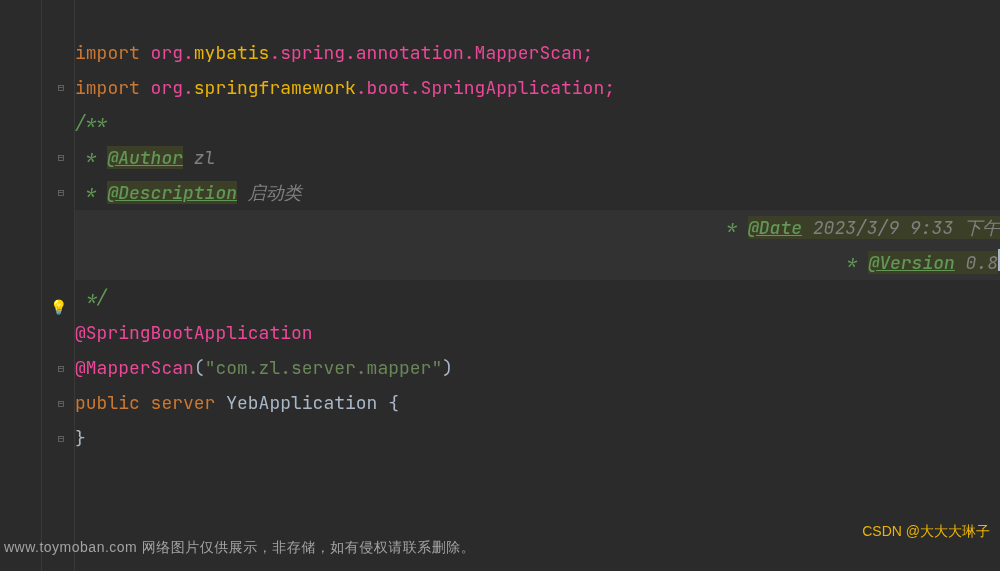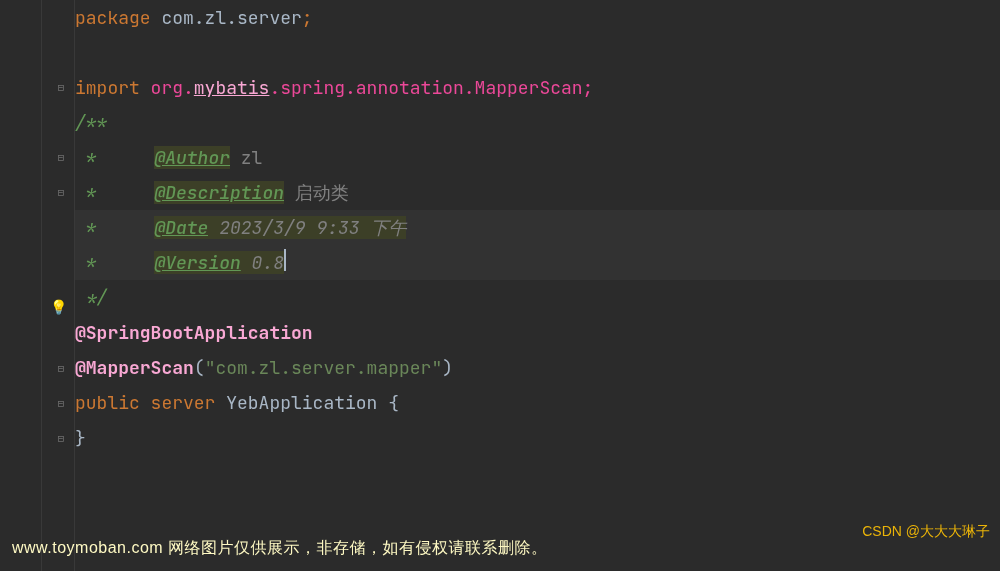--- a/index.html
+++ b/index.html
@@ -62,54 +62,54 @@
       position: relative;
     }
     .line {
       height: 35px;
       padding-left: 0;
       white-space: pre;
       position: relative;
     }
     .highlighted-line {
       background: #323232;
+      text-align: right;
     }
     .kw-orange { color: #cc7832; }
     .grey { color: #ec4899; }
     .green-comment { color: #629755; font-style: italic; }
     .doc-tag { 
       color: #629755; 
       font-style: italic; 
       background: #3c3f27; 
       text-decoration: underline;
       font-weight: 500;
-      margin-left: 47px;
     }
-    .doc-text { color: #808080; }
+    .doc-text { color: #808080; font-style: italic; }
     .doc-val { color: #808080; font-style: italic; background: #3c3f27; }
-    .annotation { color: #f9a8d4; font-weight: bold; }
+    .annotation { color: #ec4899; }
     .string { color: #6a8759; }
     .class-name { color: #a9b7c6; }
     .punct { color: #a9b7c6; }
     .pkg-light { color: #a9b7c6; }
-    .red-class { color: #f9a8d4; text-decoration: underline; }
+    .red-class { color: #eab308; }
     .cursor {
       display: inline-block;
       width: 2px;
       height: 22px;
       background: #a9b7c6;
       vertical-align: text-bottom;
       margin-bottom: 3px;
     }
     .watermark-left {
       position: absolute;
       bottom: 6px;
-      left: 12px;
-      color: #fef9c3;
-      font-size: 16px;
+      left: 4px;
+      color: #a3a3a3;
+      font-size: 14px;
       font-family: sans-serif;
       letter-spacing: 0.5px;
     }
     .watermark-right {
       position: absolute;
       bottom: 22px;
       right: 10px;
       color: #eab308;
       font-size: 14px;
       font-family: sans-serif;
@@ -123,23 +123,23 @@
     <div class="gutter-vline"></div>
     <div class="fold-marker" style="top:80px;">⊟</div>
     <div class="fold-marker" style="top:150px;">⊟</div>
     <div class="fold-marker" style="top:185px;">⊟</div>
     <div class="lightbulb" style="top:290px;">💡</div>
     <div class="fold-marker" style="top:361px;">⊟</div>
     <div class="fold-marker" style="top:396px;">⊟</div>
     <div class="fold-marker" style="top:431px;">⊟</div>
   </div>
   <div class="code">
-    <div class="line"><span class="kw-orange">package</span><span class="pkg-light"> com.zl.server</span><span class="kw-orange">;</span></div>
     <div class="line"></div>
     <div class="line"><span class="kw-orange">import</span><span class="grey"> org.</span><span class="red-class">mybatis</span><span class="grey">.spring.annotation.MapperScan;</span></div>
+    <div class="line"><span class="kw-orange">import</span><span class="grey"> org.</span><span class="red-class">springframework</span><span class="grey">.boot.SpringApplication;</span></div>
     <div class="line"><span class="green-comment">/**</span></div>
     <div class="line"><span class="green-comment"> * </span><span class="doc-tag">@Author</span><span class="doc-text"> zl</span></div>
     <div class="line"><span class="green-comment"> * </span><span class="doc-tag">@Description</span><span class="doc-text"> 启动类</span></div>
     <div class="line highlighted-line"><span class="green-comment"> * </span><span class="doc-tag">@Date</span><span class="doc-val"> 2023/3/9 9:33 下午</span></div>
     <div class="line highlighted-line"><span class="green-comment"> * </span><span class="doc-tag">@Version</span><span class="doc-val"> 0.8</span><span class="cursor"></span></div>
     <div class="line"><span class="green-comment"> */</span></div>
     <div class="line"><span class="annotation">@SpringBootApplication</span></div>
     <div class="line"><span class="annotation">@MapperScan</span><span class="punct">(</span><span class="string">"com.zl.server.mapper"</span><span class="punct">)</span></div>
     <div class="line"><span class="kw-orange">public </span><span class="kw-orange">server</span><span class="class-name"> YebApplication </span><span class="punct">{</span></div>
     <div class="line"><span class="punct">}</span></div>

